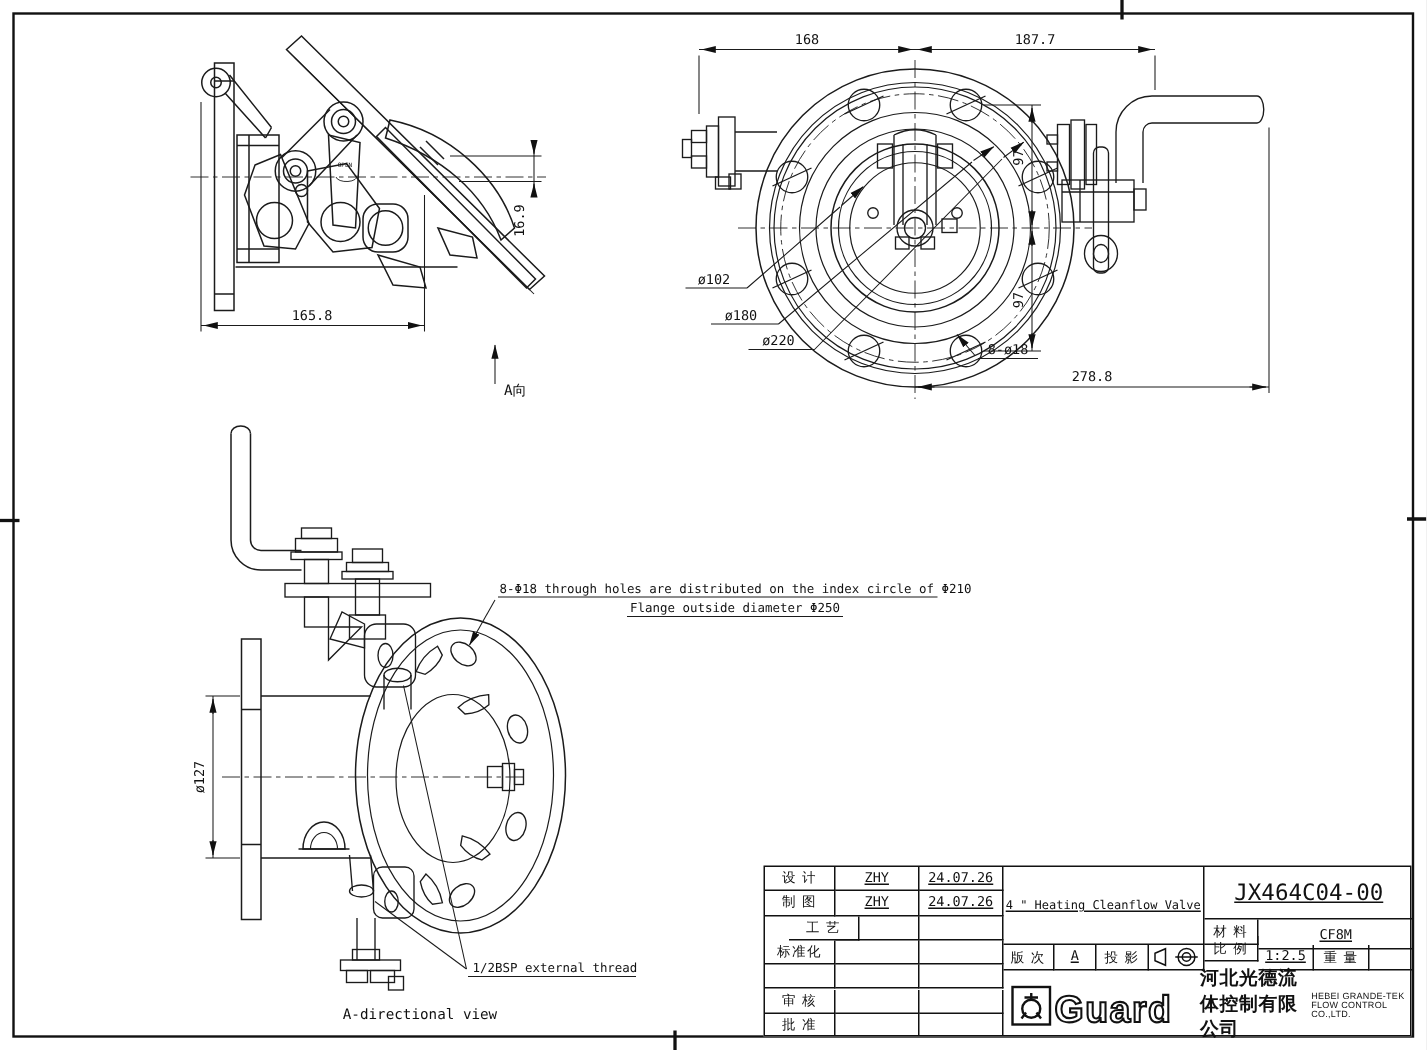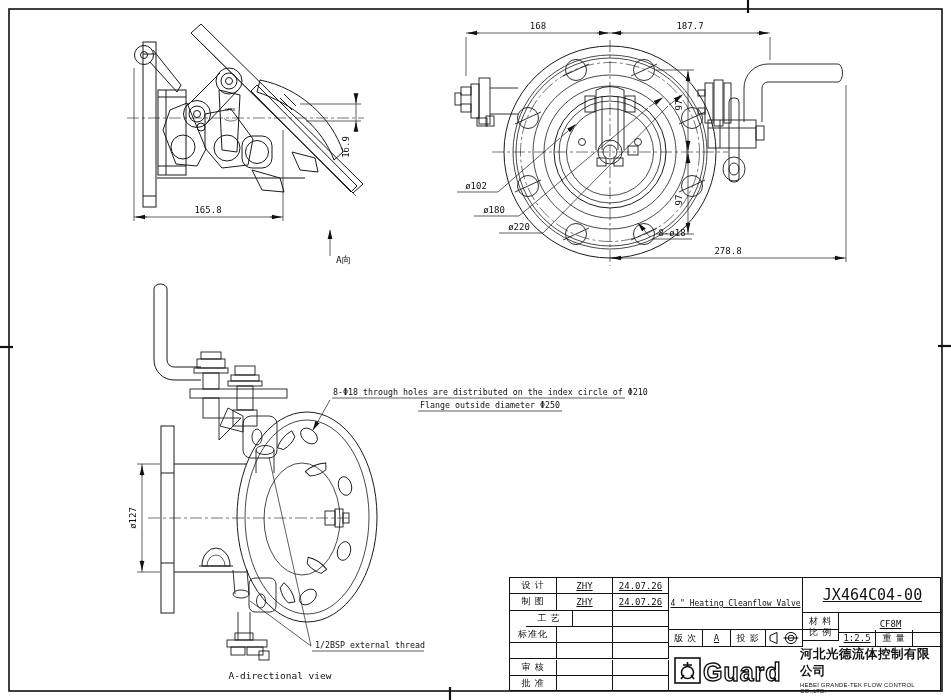--- a/index.html
+++ b/index.html
@@ -16,21 +16,21 @@
                border:1.6px solid #111;box-sizing:border-box;background:#fff;font-size:9px;}
   .tb-cell{position:absolute;box-sizing:border-box;border-right:1px solid #111;border-bottom:1px solid #111;
            display:flex;align-items:center;justify-content:center;overflow:hidden;white-space:nowrap;}
   .tb-label{font-family:Liberation Serif, serif;letter-spacing:1px;}
   .tb-val{font-family:"DejaVu Sans Mono","Liberation Mono",monospace;text-decoration:underline;}
   .no-bb{border-bottom:none;}
   .no-br{border-right:none;}
   #tb-product{font-size:8px;}
   #tb-drawno{font-size:15px;}
   #tb-company{position:absolute;left:290px;top:69px;width:142px;height:45px;
-              display:flex;flex-direction:column;align-items:center;justify-content:center;}
+              display:flex;flex-direction:row;align-items:center;justify-content:center;}
   #tb-company-cn{font-family:"Liberation Sans",sans-serif;font-size:12.5px;font-weight:bold;letter-spacing:.5px;}
   #tb-company-en{font-family:"Liberation Sans",sans-serif;font-size:6px;letter-spacing:.2px;margin-top:2px;}
   #tb-logo{position:absolute;left:163px;top:72px;width:127px;height:40px;}
 </style>
 </head>
 <body>
 
 <div id="sheet">
 
 <svg id="artwork" width="951" height="700" viewBox="0 0 951 700">

